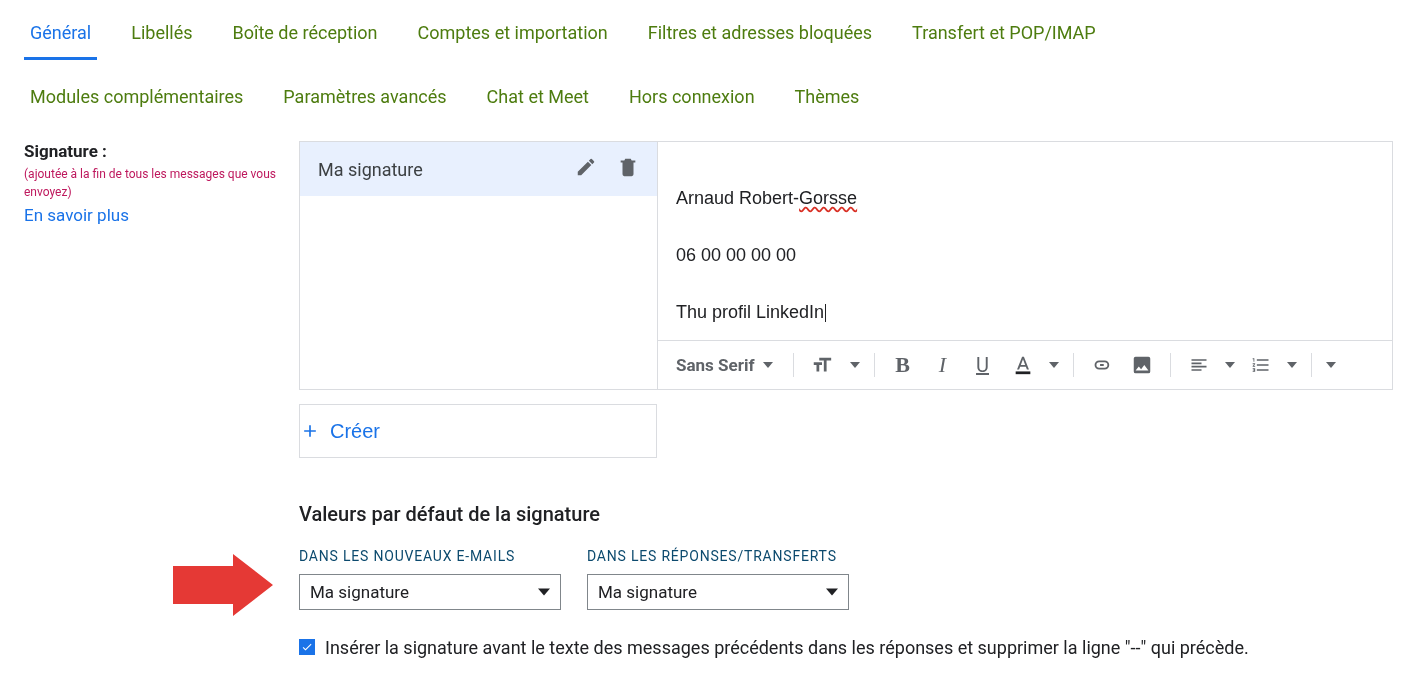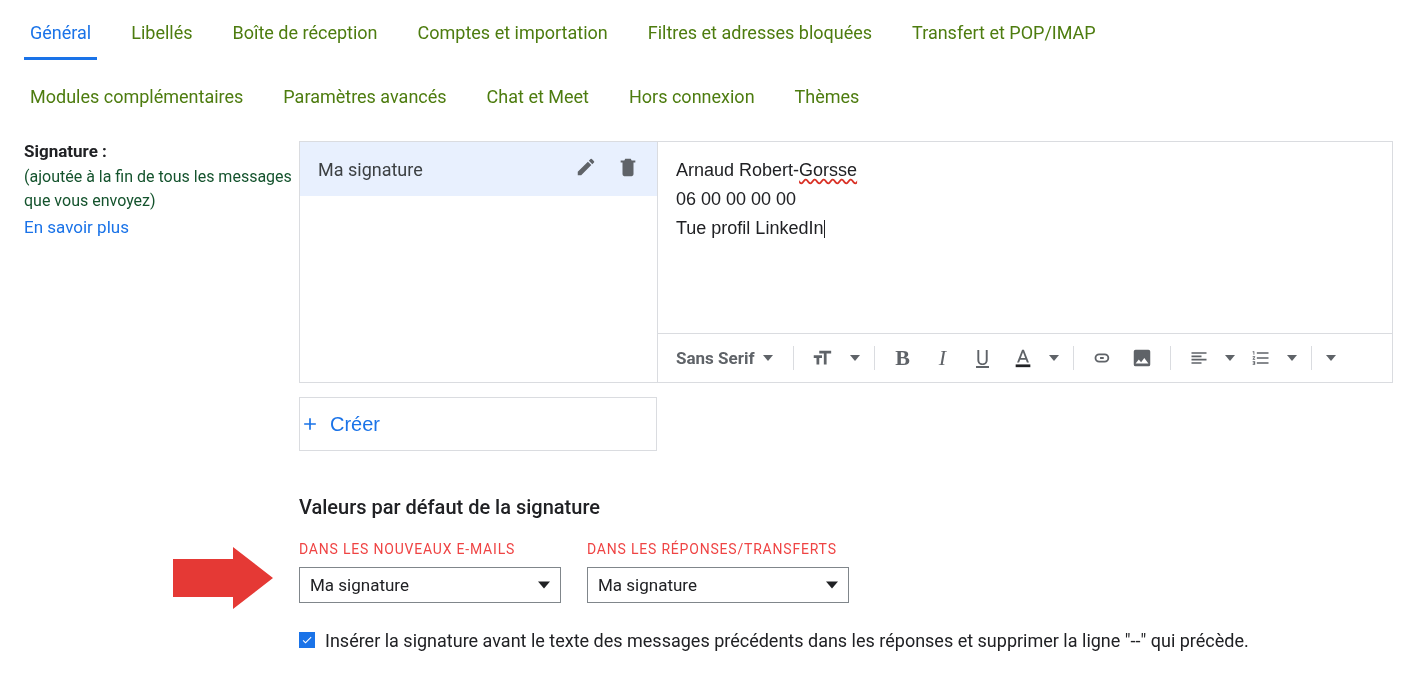--- a/index.html
+++ b/index.html
@@ -41,22 +41,22 @@
 .left-col {
   width: 275px;
   flex-shrink: 0;
 }
 .left-title {
   font-weight: 700;
   font-size: 17px;
   margin-bottom: 4px;
 }
 .left-desc {
-  font-size: 16px;
-  color: #14532d;
+  font-size: 12px;
+  color: #be185d;
   line-height: 1.5;
 }
 .learn-more {
   color: #1a73e8;
   font-size: 17px;
   cursor: pointer;
   display: block;
   margin-top: 4px;
 }
 .right-col {
@@ -96,21 +96,21 @@
   flex-direction: column;
 }
 .sig-text {
   flex: 1;
   padding: 14px 18px;
   font-family: Arial, sans-serif;
   font-size: 18px;
   line-height: 1.6;
   min-height: 180px;
 }
-.sig-line { display: block; }
+.sig-line { display: block; margin-top: 28px; }
 .spellcheck-red {
   text-decoration: underline wavy #d93025;
   text-underline-offset: 2px;
 }
 .cursor-bar::after {
   content: '';
   display: inline-block;
   width: 1px;
   height: 18px;
   background: #202124;
@@ -185,21 +185,21 @@
   gap: 26px;
 }
 .defaults-col {
   display: flex;
   flex-direction: column;
   gap: 10px;
 }
 .defaults-label {
   font-size: 14px;
   letter-spacing: 0.8px;
-  color: #ef4444;
+  color: #0c4a6e;
   text-transform: uppercase;
 }
 .select {
   width: 262px;
   height: 36px;
   border: 1px solid #80868b;
   background: #fff;
   display: flex;
   align-items: center;
   padding: 0 10px;
@@ -277,21 +277,21 @@
                   <path d="M6 7h12v13a2 2 0 0 1-2 2H8a2 2 0 0 1-2-2V7zm3-4h6l1 2h4v2H4V5h4l1-2z"></path>
                 </svg>
             </span>
           </div>
         </div>
       </div>
       <div class="sig-content">
         <div class="sig-text">
           <span class="sig-line"><span>Arnaud Robert-</span><span class="spellcheck-red">Gorsse</span></span>
           <span class="sig-line">06 00 00 00 00</span>
-          <span class="sig-line cursor-bar">Tue profil LinkedIn</span>
+          <span class="sig-line cursor-bar">Thu profil LinkedIn</span>
         </div>
         <div class="toolbar">
           <div class="tb-font">
             <span>Sans Serif</span>
             <svg class="dropdown-caret" width="10" height="6" viewBox="0 0 10 6">
                 <path d="M0 0l5 6 5-6z"></path>
               </svg>
           </div>
           <div class="tb-sep"></div>
           <div class="tb-btn">

